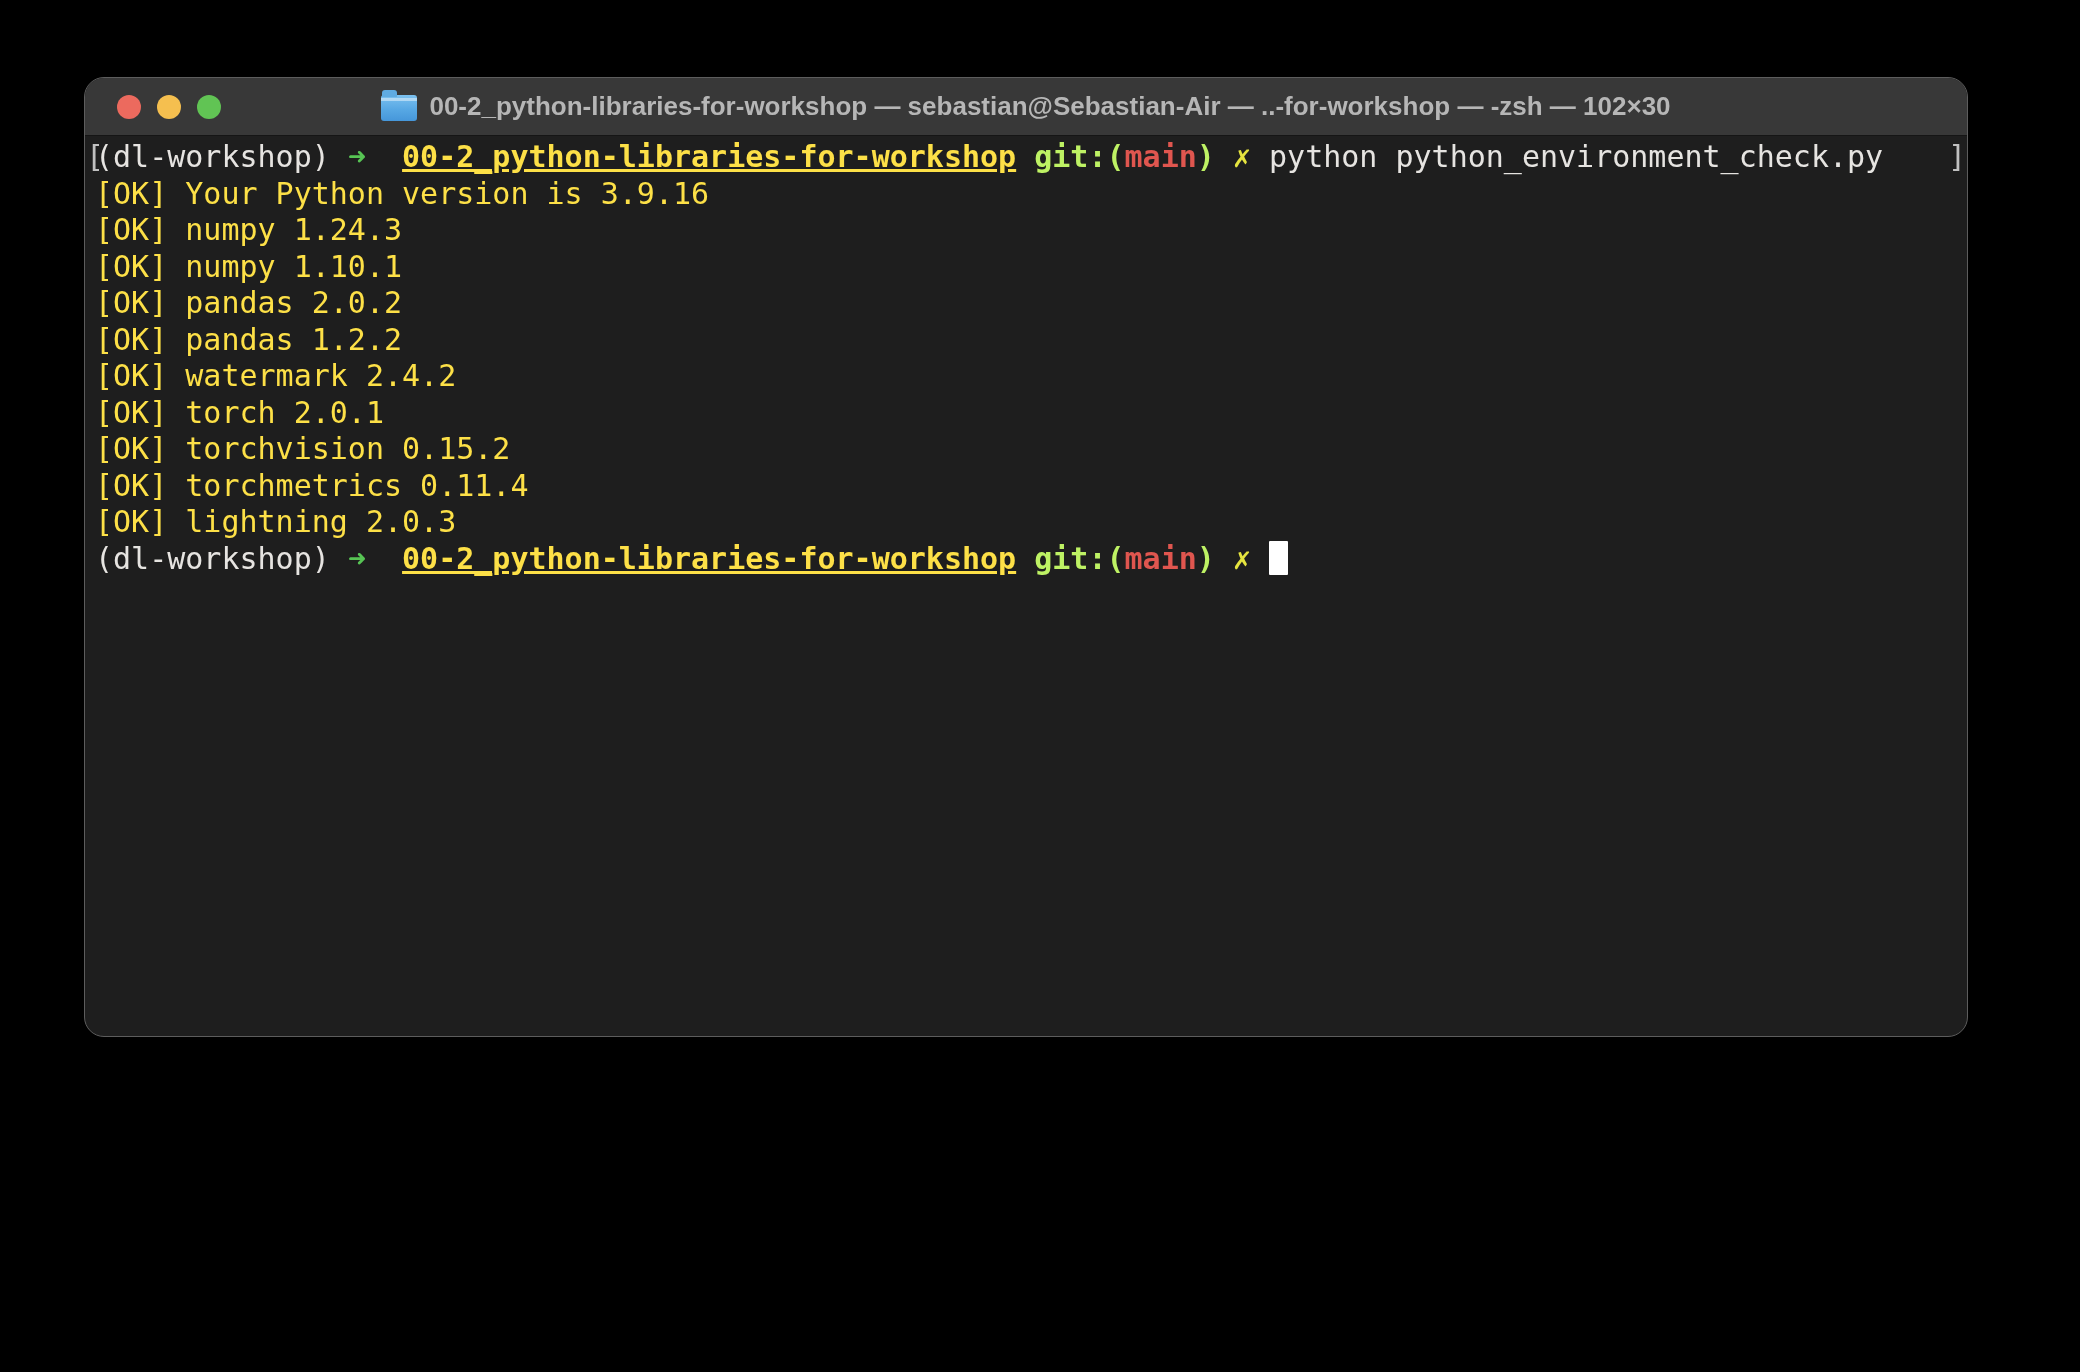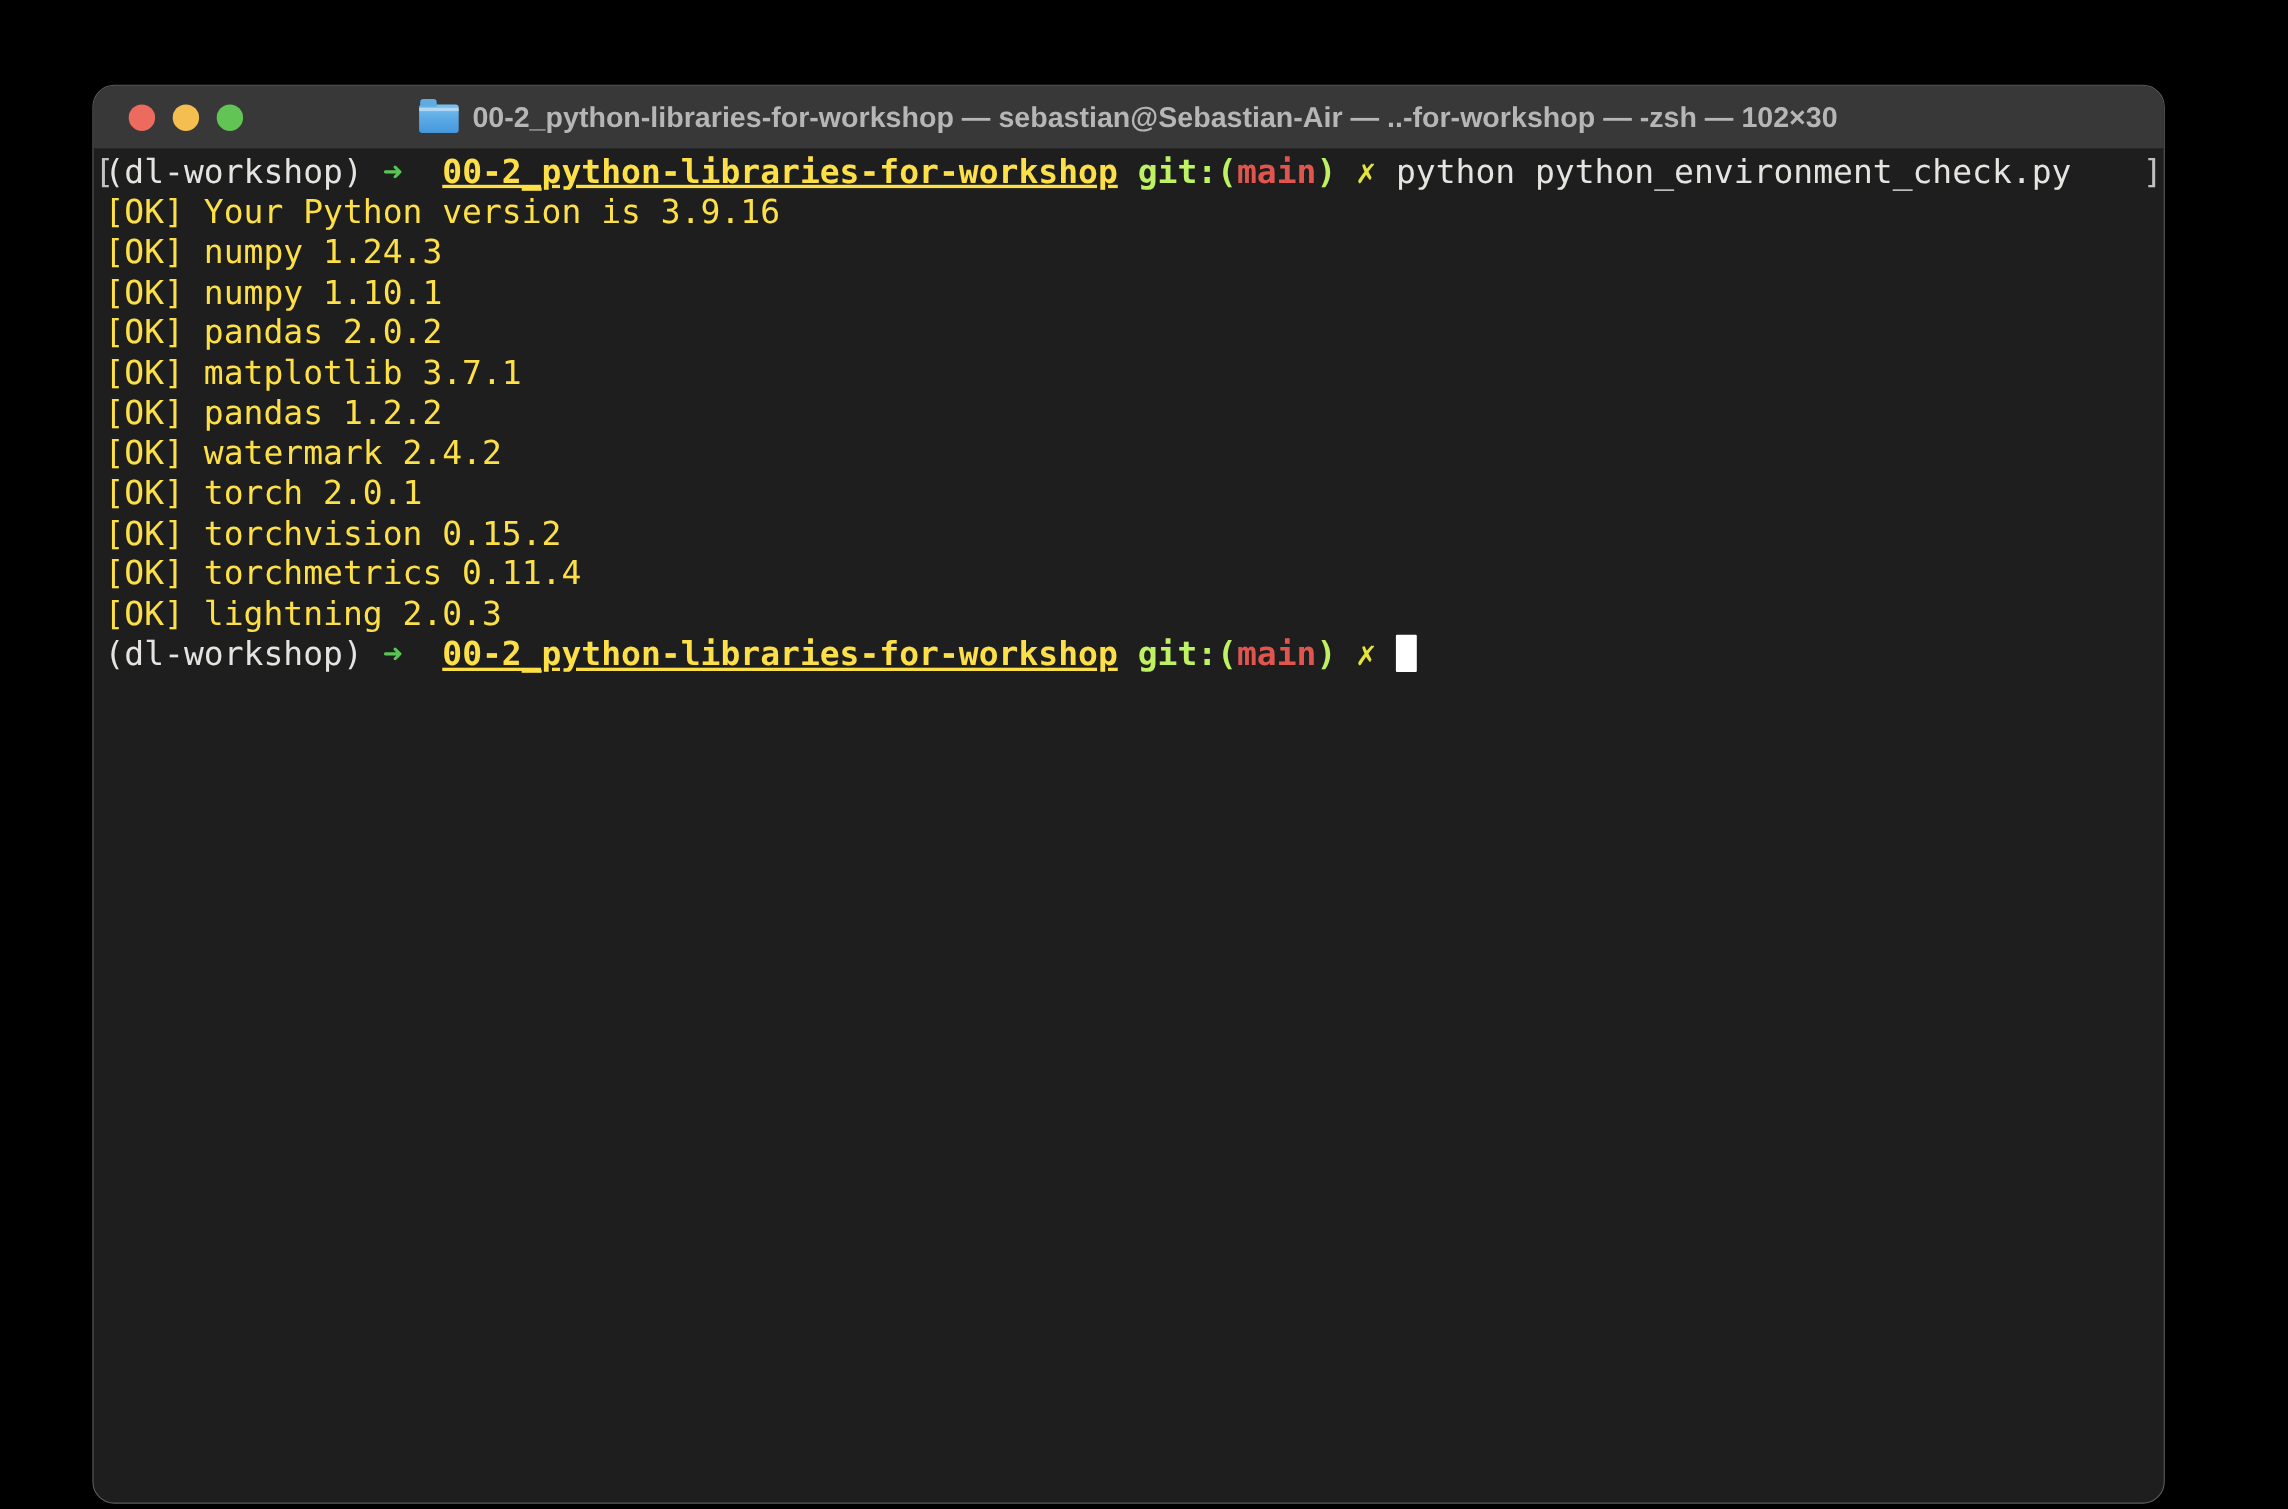--- a/index.html
+++ b/index.html
@@ -1,18 +1,18 @@
 <!DOCTYPE html>
 <html><head>
 <meta charset="utf-8">
 <style>
   html,body{margin:0;padding:0;background:#000;}
   .stage{position:relative;width:2080px;height:1372px;background:#000;overflow:hidden;
          font-family:"Liberation Sans",sans-serif;}
-  .window{position:absolute;left:84px;top:77px;width:1884px;height:1290px;
+  .window{position:absolute;left:84px;top:77px;width:1884px;height:960px;
           background:#1e1e1e;border:1px solid #5d5d5d;border-radius:20px;
           box-sizing:border-box;overflow:hidden;}
   .titlebar{position:relative;height:57px;background:#383838;
             border-bottom:1px solid #151515;display:flex;align-items:center;justify-content:center;}
   .lights{position:absolute;left:32px;top:0;height:100%;display:flex;align-items:center;gap:16px;}
   .light{width:24px;height:24px;border-radius:50%;}
   .light.red{background:#ec6a5e;}
   .light.yellow{background:#f5bf4f;}
   .light.green{background:#61c454;}
   .titlewrap{display:flex;align-items:center;gap:12px;max-width:1500px;}
@@ -59,21 +59,20 @@
         <div class="title-text">00-2_python-libraries-for-workshop — sebastian@Sebastian-Air — ..-for-workshop — -zsh — 102×30</div>
       </div>
     </div>
 
     <div class="screen">
         <div class="term-row"><span class="mark left">[</span><span class="seg fg">(dl-workshop) </span><span class="seg green">➜</span><span class="seg fg">  </span><span class="seg cyan">00-2_python-libraries-for-workshop</span><span class="seg fg"> </span><span class="seg blue">git:(</span><span class="seg red">main</span><span class="seg blue">) </span><span class="seg yellow">✗</span><span class="seg fg"> python python_environment_check.py</span><span class="mark right">]</span></div>
         <div class="term-row"><span class="seg out">[OK] Your Python version is 3.9.16</span></div>
         <div class="term-row"><span class="seg out">[OK] numpy 1.24.3</span></div>
         <div class="term-row"><span class="seg out">[OK] numpy 1.10.1</span></div>
         <div class="term-row"><span class="seg out">[OK] pandas 2.0.2</span></div>
-        <div class="term-row"><span class="seg out">[OK] matplotlib 3.7.1</span></div>
         <div class="term-row"><span class="seg out">[OK] pandas 1.2.2</span></div>
         <div class="term-row"><span class="seg out">[OK] watermark 2.4.2</span></div>
         <div class="term-row"><span class="seg out">[OK] torch 2.0.1</span></div>
         <div class="term-row"><span class="seg out">[OK] torchvision 0.15.2</span></div>
         <div class="term-row"><span class="seg out">[OK] torchmetrics 0.11.4</span></div>
         <div class="term-row"><span class="seg out">[OK] lightning 2.0.3</span></div>
         <div class="term-row"><span class="seg fg">(dl-workshop) </span><span class="seg green">➜</span><span class="seg fg">  </span><span class="seg cyan">00-2_python-libraries-for-workshop</span><span class="seg fg"> </span><span class="seg blue">git:(</span><span class="seg red">main</span><span class="seg blue">) </span><span class="seg yellow">✗</span><span class="seg fg"> </span><span class="cursor"></span></div>
       </div>
 
   </div>

